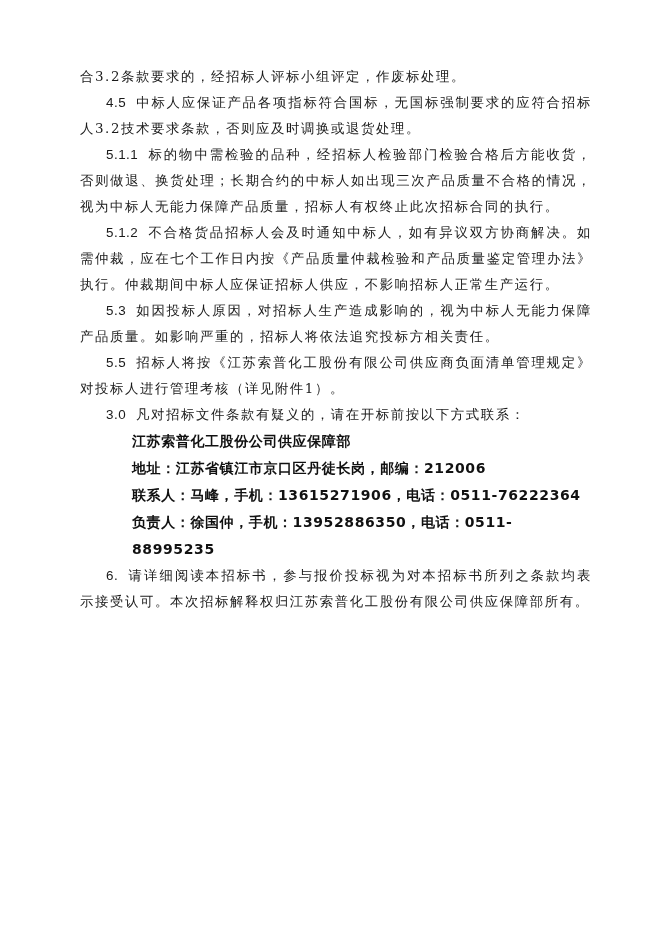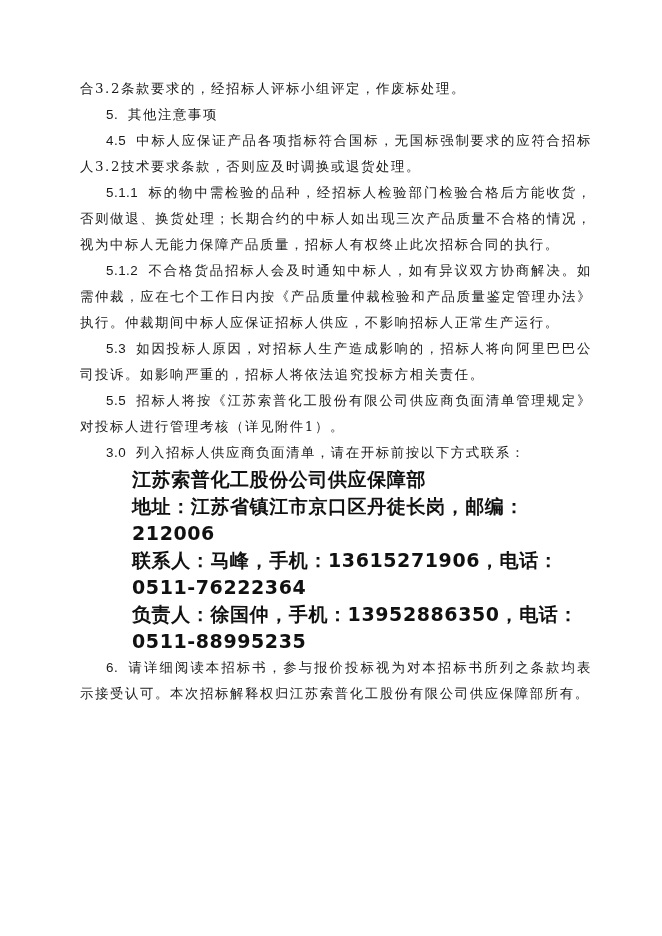--- a/index.html
+++ b/index.html
@@ -11,21 +11,21 @@
       width: 662px;
       height: 936px;
       position: relative;
       overflow: hidden;
       font-family: "DejaVu Serif", "Liberation Serif", serif;
       color: #1a1a1a;
     }
     .page {
       position: absolute;
       left: 80px;
-      top: 76px;
+      top: 64px;
       width: 512px;
     }
     .para {
       font-size: 13.4px;
       line-height: 26px;
       margin: 0;
       text-align: justify;
       text-justify: inter-character;
       letter-spacing: 1.6px;
       word-break: break-all;
@@ -36,69 +36,65 @@
     .num {
       font-family: "Liberation Sans", "DejaVu Sans", sans-serif;
       letter-spacing: 0.5px;
       margin-right: 4px;
     }
     .contact {
       margin: 0;
       padding-left: 52px;
       font-family: "DejaVu Sans", "Liberation Sans", sans-serif;
       font-weight: bold;
-      font-size: 19px;
+      font-size: 14px;
       line-height: 27px;
       letter-spacing: 0.6px;
       color: #111111;
     }
   </style>
 </head>
 <body>
 
 <div class="page">
 
   <p class="para">
     <span>合3.2条款要求的，经招标人评标小组评定，作废标处理。</span>
   </p>
 
-  <p class="para indent">
-    <span class="num">5.</span>
-    <span>其他注意事项</span>
-  </p>
 
   <p class="para indent">
     <span class="num">4.5</span>
     <span>中标人应保证产品各项指标符合国标，无国标强制要求的应符合招标人3.2技术要求条款，否则应及时调换或退货处理。</span>
   </p>
 
   <p class="para indent">
     <span class="num">5.1.1</span>
     <span>标的物中需检验的品种，经招标人检验部门检验合格后方能收货，否则做退、换货处理；长期合约的中标人如出现三次产品质量不合格的情况，视为中标人无能力保障产品质量，招标人有权终止此次招标合同的执行。</span>
   </p>
 
   <p class="para indent">
     <span class="num">5.1.2</span>
     <span>不合格货品招标人会及时通知中标人，如有异议双方协商解决。如需仲裁，应在七个工作日内按《产品质量仲裁检验和产品质量鉴定管理办法》执行。仲裁期间中标人应保证招标人供应，不影响招标人正常生产运行。</span>
   </p>
 
   <p class="para indent">
     <span class="num">5.3</span>
-    <span>如因投标人原因，对招标人生产造成影响的，招标人将向阿里巴巴公司投诉。如影响严重的，招标人将依法追究投标方相关责任。</span>
+    <span>如因投标人原因，对招标人生产造成影响的，视为中标人无能力保障产品质量。如影响严重的，招标人将依法追究投标方相关责任。</span>
   </p>
 
 
   <p class="para indent">
     <span class="num">5.5</span>
     <span>招标人将按《江苏索普化工股份有限公司供应商负面清单管理规定》对投标人进行管理考核（详见附件1）。</span>
   </p>
 
   <p class="para indent">
     <span class="num">3.0</span>
-    <span>列入招标人供应商负面清单，请在开标前按以下方式联系：</span>
+    <span>凡对招标文件条款有疑义的，请在开标前按以下方式联系：</span>
   </p>
 
   <div>
     <p class="contact">江苏索普化工股份公司供应保障部</p>
     <p class="contact">地址：江苏省镇江市京口区丹徒长岗，邮编：212006</p>
     <p class="contact">联系人：马峰，手机：13615271906，电话：0511-76222364</p>
     <p class="contact">负责人：徐国仲，手机：13952886350，电话：0511-88995235</p>
   </div>
 
   <p class="para indent">

